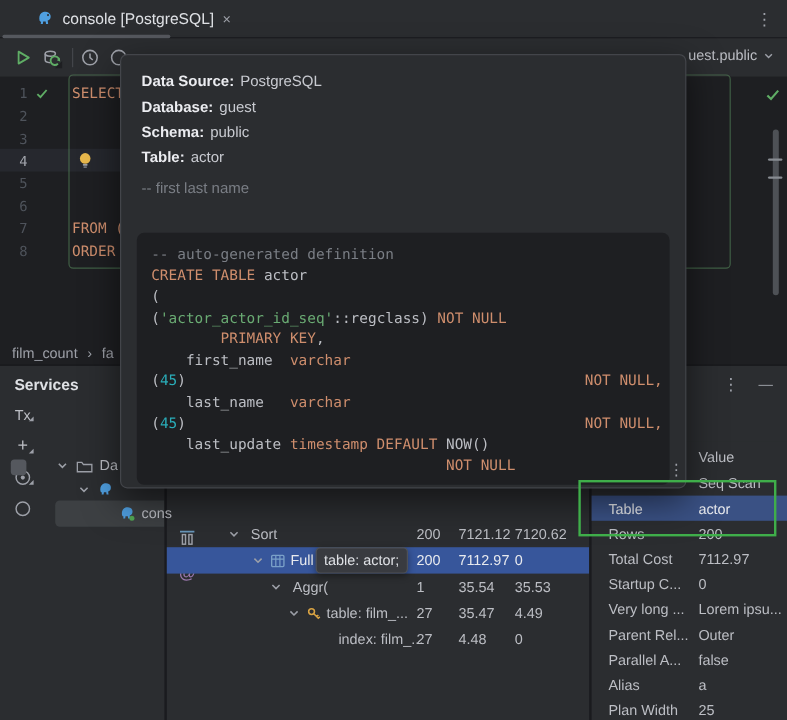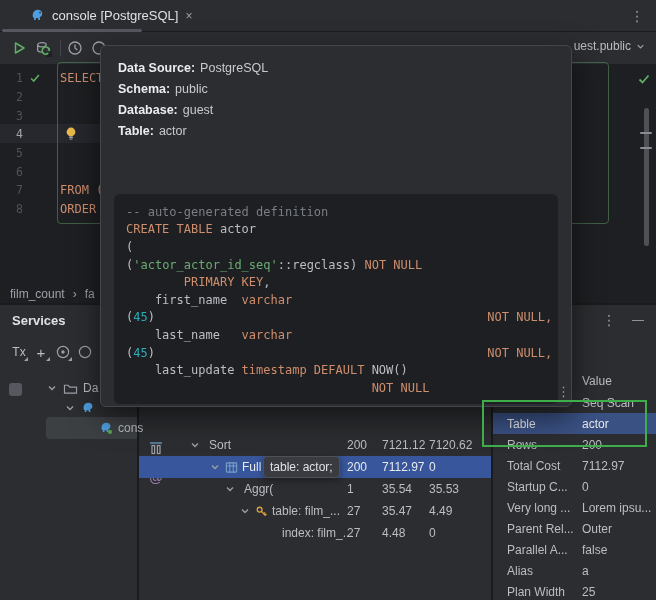--- a/index.html
+++ b/index.html
@@ -31,21 +31,21 @@
   #ed-scroll{left:644px;top:44px;width:5px;height:138px;background:#4e5156;border-radius:3px;}
   .ed-tick{left:640px;width:12px;height:2px;background:#888c92;border-radius:1px;}
   #ed-check{left:637px;top:8px;}
   
   #crumbs{left:0;top:285px;width:656px;height:18px;display:flex;align-items:center;gap:8px;padding-left:10px;color:#9da0a8;background:#1e1f22;}
   
   #bottom{left:0;top:303px;width:656px;height:297px;background:#2b2d30;border-top:2px solid #1a1b1e;}
   #svc-header{position:absolute;left:0;top:0;width:656px;height:30px;display:flex;align-items:center;}
   #svc-title{margin-left:12px;font-weight:bold;font-size:13px;color:#dfe1e5;}
   #svc-hicons{position:absolute;right:12px;top:0;height:30px;display:flex;align-items:center;gap:16px;color:#9da0a8;}
-  #svc-toolbar{position:absolute;left:0;top:34px;height:26px;display:flex;align-items:center;padding-left:8px;}
+  #svc-toolbar{position:absolute;left:0;top:34px;height:26px;display:flex;align-items:center;gap:10px;padding-left:8px;flex-direction:column;}
   .mini-btn{position:relative;width:22px;height:22px;display:flex;align-items:center;justify-content:center;color:#bcbec4;}
   .mini-btn .corner{position:absolute;right:2px;bottom:2px;width:0;height:0;border-left:4px solid transparent;border-bottom:4px solid #9da0a8;}
   #stop-sq{left:9px;top:78px;width:13px;height:13px;background:#55585e;border-radius:3px;}
   .tree-row{position:absolute;display:flex;align-items:center;gap:5px;height:20px;}
   #tree-sel{left:46px;top:112px;width:95px;height:22px;background:#3d4043;border-radius:4px;}
   
   #plan{left:137px;top:389px;width:354px;height:232px;background:#2b2d30;border-left:2px solid #1a1b1e;}
   .strip-icon{position:absolute;left:8px;width:18px;height:18px;display:flex;align-items:center;justify-content:center;}
   #plan-rows{position:absolute;left:0;top:45px;width:354px;}
   .plan-row{position:relative;height:22px;display:flex;align-items:center;gap:4px;color:#bcbec4;}
@@ -407,32 +407,33 @@
 </div>
   </div>
 
   <div id="tooltip" class="abs">
     <div id="tt-info">
         <div class="tt-line">
           <b>Data Source:</b>
           <span> PostgreSQL</span>
         </div>
         <div class="tt-line">
+          <b>Database:</b>
+          <span> guest</span>
+        </div>
+        <div class="tt-line">
           <b>Schema:</b>
           <span> public</span>
-        </div>
-        <div class="tt-line">
-          <b>Database:</b>
-          <span> guest</span>
         </div>
         <div class="tt-line">
           <b>Table:</b>
           <span> actor</span>
         </div>
       </div>
+    <div id="tt-comment">-- first last name</div>
     <div id="tt-code">
         <div class="cl"><span class="cmt">-- auto-generated definition</span></div>
         <div class="cl"><span class="kw">CREATE TABLE </span><span class="pl">actor</span></div>
         <div class="cl"><span class="pl">(</span></div>
         <div class="cl"><span class="pl">(</span><span class="str">'actor_actor_id_seq'</span><span class="pl">::regclass) </span><span class="kw">NOT NULL</span></div>
         <div class="cl"><span class="pl">        </span><span class="kw">PRIMARY KEY</span><span class="pl">,</span></div>
         <div class="cl"><span class="pl">    first_name  </span><span class="kw">varchar</span></div>
         <div class="cl"><span class="pl">(</span><span class="num">45</span><span class="pl">)</span><span class="pl">                                              </span><span class="kw">NOT NULL,</span></div>
         <div class="cl"><span class="pl">    last_name   </span><span class="kw">varchar</span></div>
         <div class="cl"><span class="pl">(</span><span class="num">45</span><span class="pl">)</span><span class="pl">                                              </span><span class="kw">NOT NULL,</span></div>

